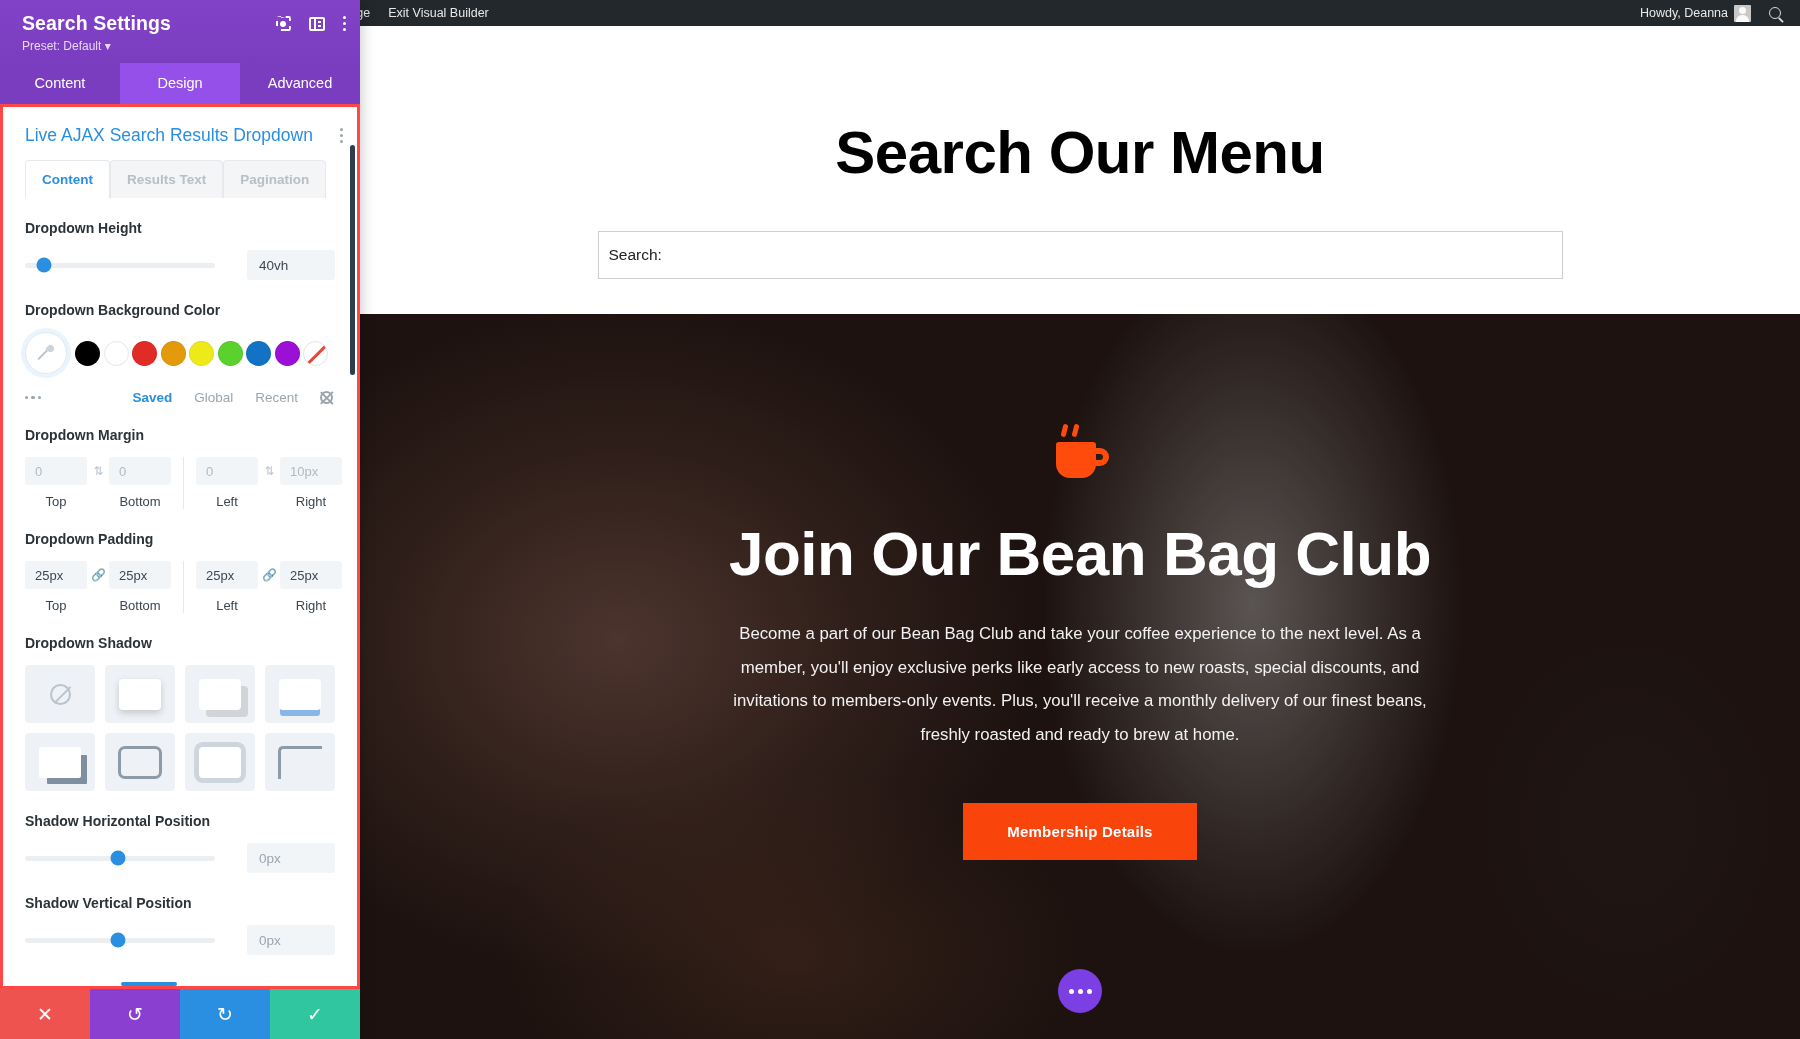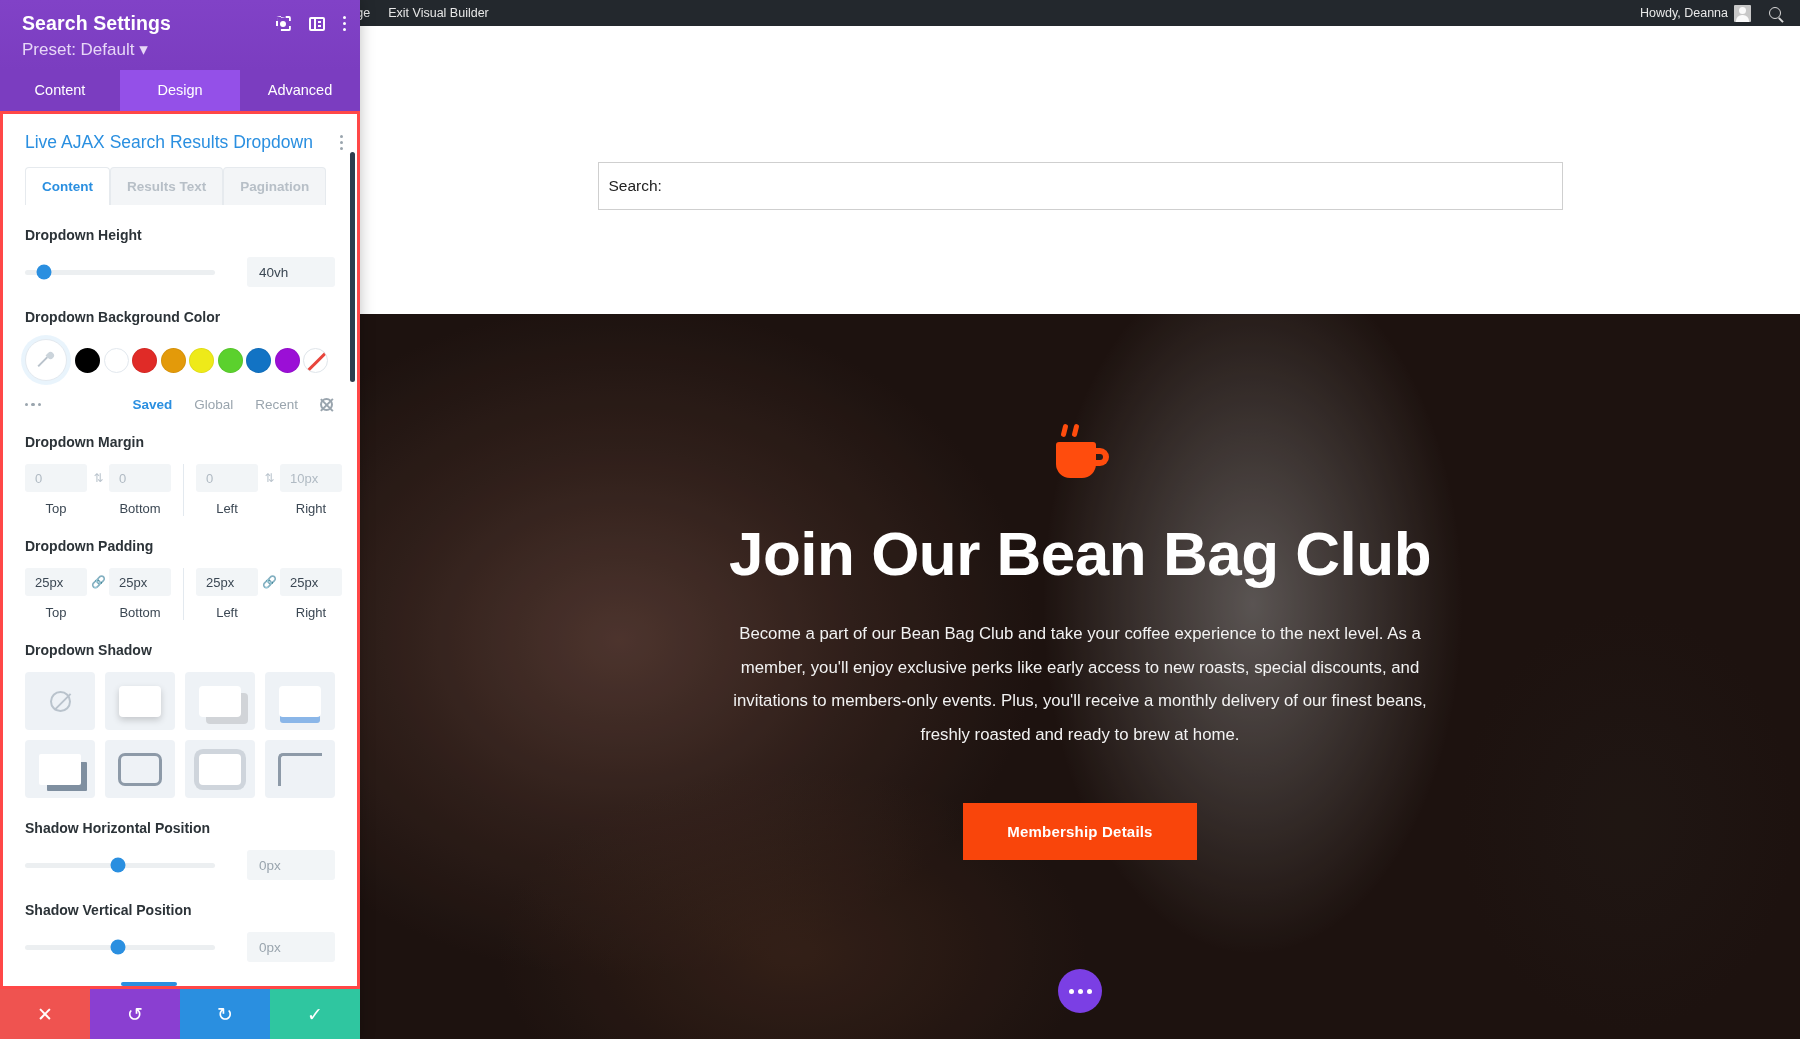--- a/index.html
+++ b/index.html
@@ -180,21 +180,21 @@
   }
   .ic-layout::before {
     content:""; position:absolute; left:3px; top:0; bottom:0; width:2px; background:#fff;
   }
   .ic-layout::after {
     content:""; position:absolute; left:7px; top:2px; right:2px; height:2px;
     background:#fff; box-shadow: 0 4px 0 #fff;
   }
   .ic-kebab { display:flex; flex-direction:column; gap:2.5px; }
   .ic-kebab i { width: 3.2px; height: 3.2px; background:#fff; border-radius:50%; display:block; }
-  .ph-preset { font-size: 17px; color: #e7d7f7; margin-top: 4px; }
+  .ph-preset { font-size: 12px; color: #e7d7f7; margin-top: 4px; }
 
   .panel-tabs { display: flex; background: #7b3dc0; }
   .panel-tab {
     flex: 1; text-align: center; padding: 12px 0 13px; font-size: 14.5px;
     color: #fff; cursor: pointer; background: #7b3dc0; border: none;
     font-family: inherit;
   }
   .panel-tab.active { background: #9450e8; font-weight: 400; }
 
   .panel-body-wrap {
@@ -402,20 +402,21 @@
       </div>
       <div class="wp-ab-item">
         <span class="search-glass"></span>
       </div>
     </div>
   </div>
 
   <div class="page-preview">
 
     <div class="white-hero">
+      <div class="page-title">Search Our Menu</div>
       <div class="search-wrap">
         <span class="search-label">Search:</span>
       </div>
     </div>
 
     <div class="dark-hero">
       <div class="hero-inner">
         <div class="cup-icon">
           <div class="steam">
               <i></i>

